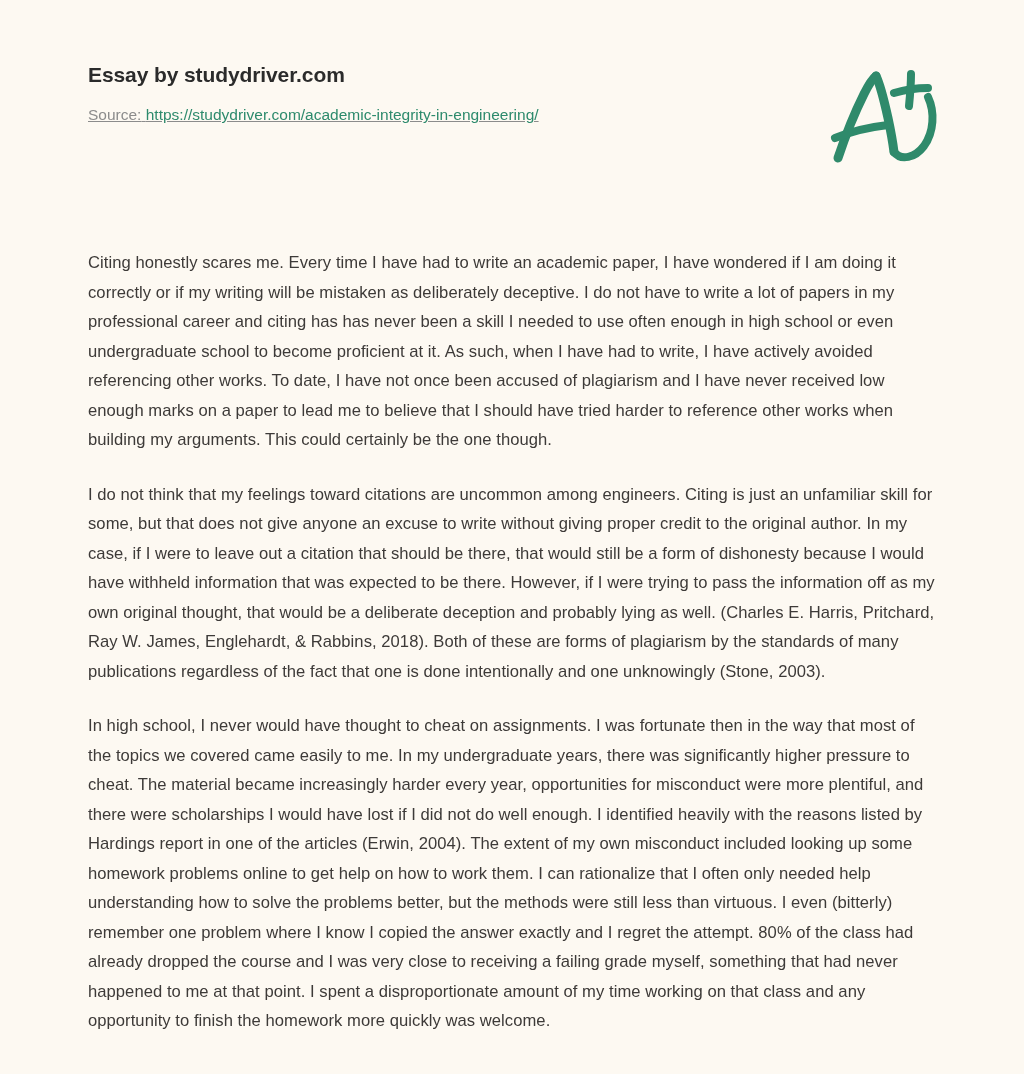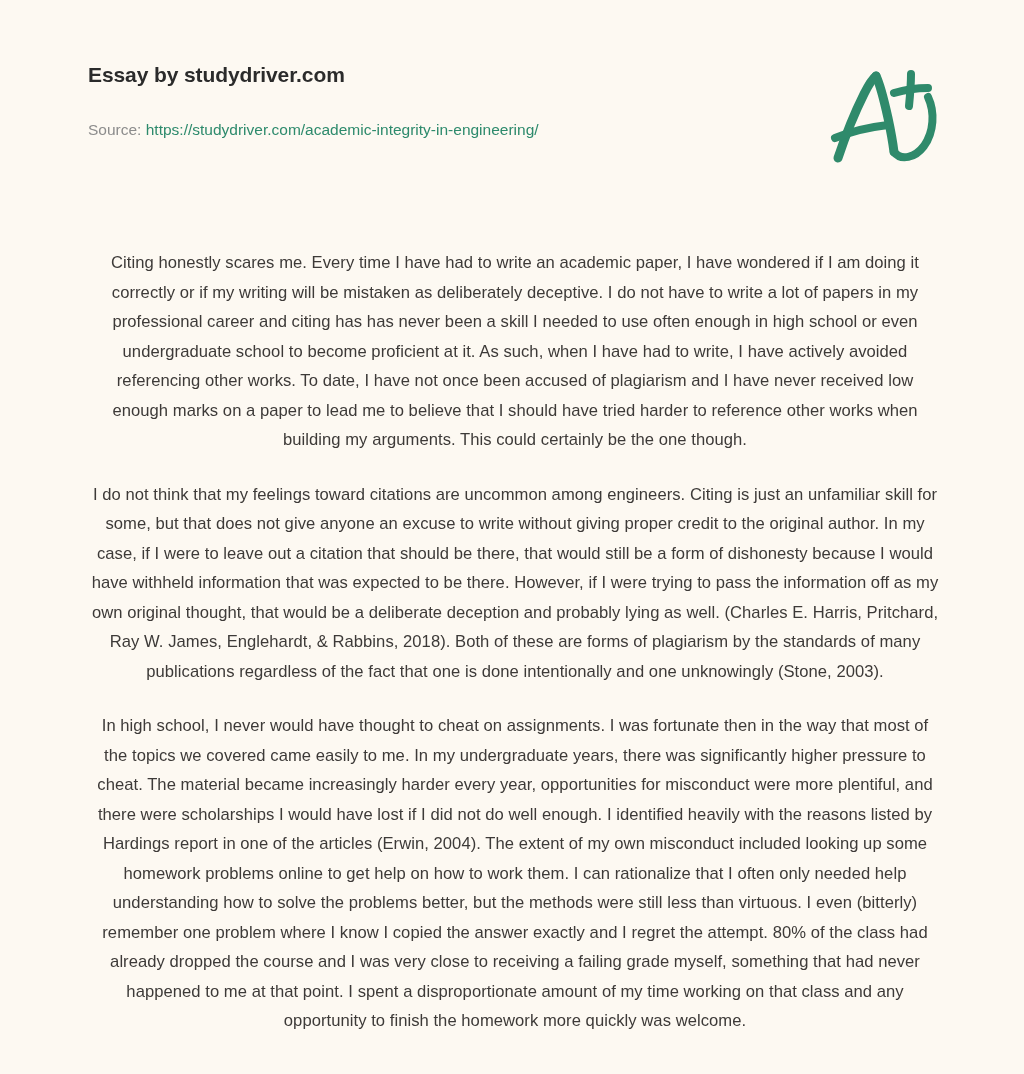--- a/index.html
+++ b/index.html
@@ -37,25 +37,26 @@
     font-size: 21px;
     font-weight: bold;
     color: #2b2b2b;
     letter-spacing: -0.1px;
     line-height: 1.2;
     margin: 0;
     white-space: nowrap;
   }
 
   .source-line {
-    margin-top: 33px;
+    margin-top: 18px;
     font-size: 15.5px;
     line-height: 1.3;
     color: #8c8c8c;
     white-space: nowrap;
+    text-decoration: underline;
   }
   .source-label {
     color: #8c8c8c;
   }
   .source-url {
     color: #2d8a6c;
     text-decoration: none;
   }
 
   
@@ -87,21 +88,21 @@
     color: #1d1d1d;
     letter-spacing: -0.4px;
     line-height: 1.2;
   }
 
   .article-body p {
     margin: 0 0 25px 0;
     font-size: 16.6px;
     line-height: 29.5px;
     color: #3d3a38;
-    text-align: center;
+    text-align: left;
     letter-spacing: 0.05px;
   }
   .article-body p:last-child {
     margin-bottom: 0;
   }
 </style>
 </head>
 <body>
 
 <div class="page">

